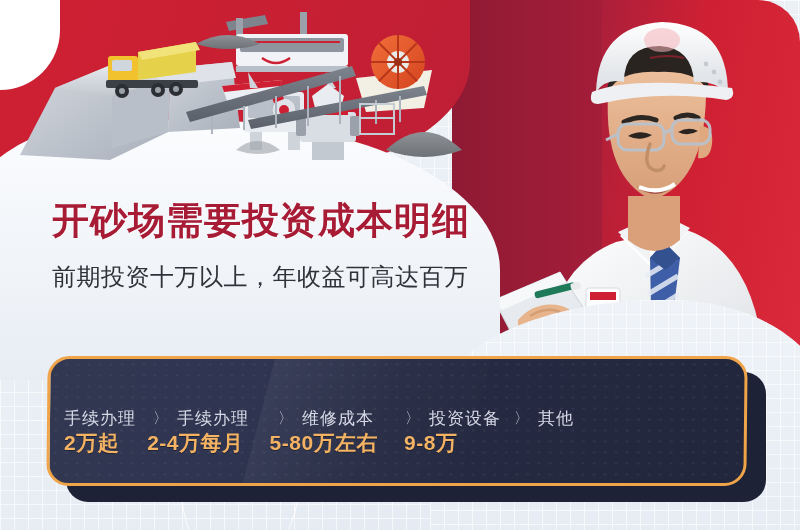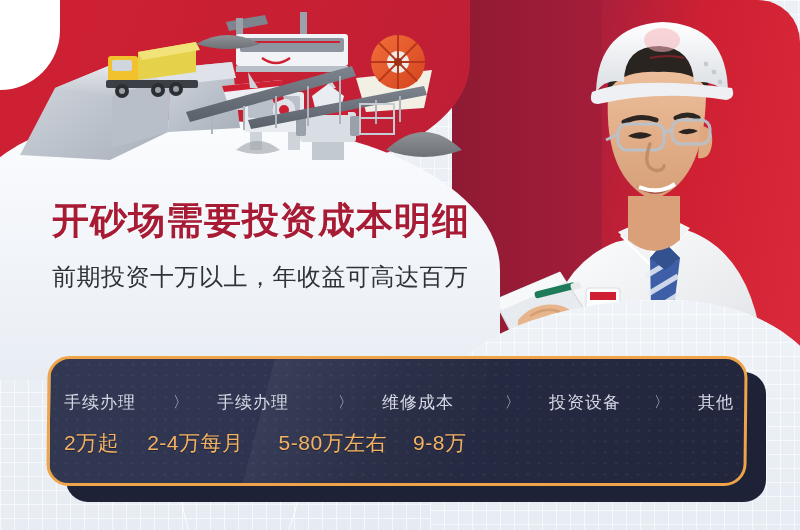--- a/index.html
+++ b/index.html
@@ -127,37 +127,37 @@
     position:absolute;left:210px;top:-40px;width:210px;height:220px;
     background:linear-gradient(100deg,rgba(255,255,255,.055),rgba(255,255,255,0));
     transform:rotate(14deg);
   }
   .card-inner{
     position:absolute;inset:0;
     transform:skewX(0.6deg);
   }
 
   .steps{
-    position:absolute;left:14px;top:32px;width:660px;
-    display:flex;align-items:center;gap:20px;
+    position:absolute;left:14px;top:48px;width:660px;
+    display:flex;align-items:center;
   }
   .step-label{
     color:#d6dae6;font-size:17px;letter-spacing:1px;white-space:nowrap;
   }
   .chev{
     color:#b9bfd0;font-size:15px;font-weight:300;
     margin:0 9px;
   }
 
   .values{
     position:absolute;left:14px;top:70px;width:680px;
     display:flex;align-items:center;
   }
   .val{
-    color:#f4b263;font-size:21px;font-weight:normal;white-space:nowrap;
+    color:#f4b263;font-size:21px;font-weight:bold;white-space:nowrap;
     letter-spacing:.5px;
     text-shadow:0 1px 0 rgba(0,0,0,.35);
   }
 </style>
 </head>
 <body>
 
 <div class="banner">
 
   <div class="bg-light"></div>
@@ -407,19 +407,19 @@
           <span class="chev" style="margin-left: 29px;">〉</span>
           <span class="step-label">维修成本</span>
           <span class="chev" style="margin-left: 31px;">〉</span>
           <span class="step-label">投资设备</span>
           <span class="chev" style="margin-left: 13px;">〉</span>
           <span class="step-label">其他</span>
         </div>
       <div class="values" id="values-row">
           <span class="val">2万起</span>
           <span class="val" style="margin-left: 28px; text-align: right;">2-4万每月</span>
-          <span class="val" style="margin-left: 35px;">5-80万左右</span>
+          <span class="val" style="margin-left: 26px;">5-80万左右</span>
           <span class="val" style="margin-left: 26px;">9-8万</span>
         </div>
     </div>
   </div>
 
 </div>
 
 </body></html>

